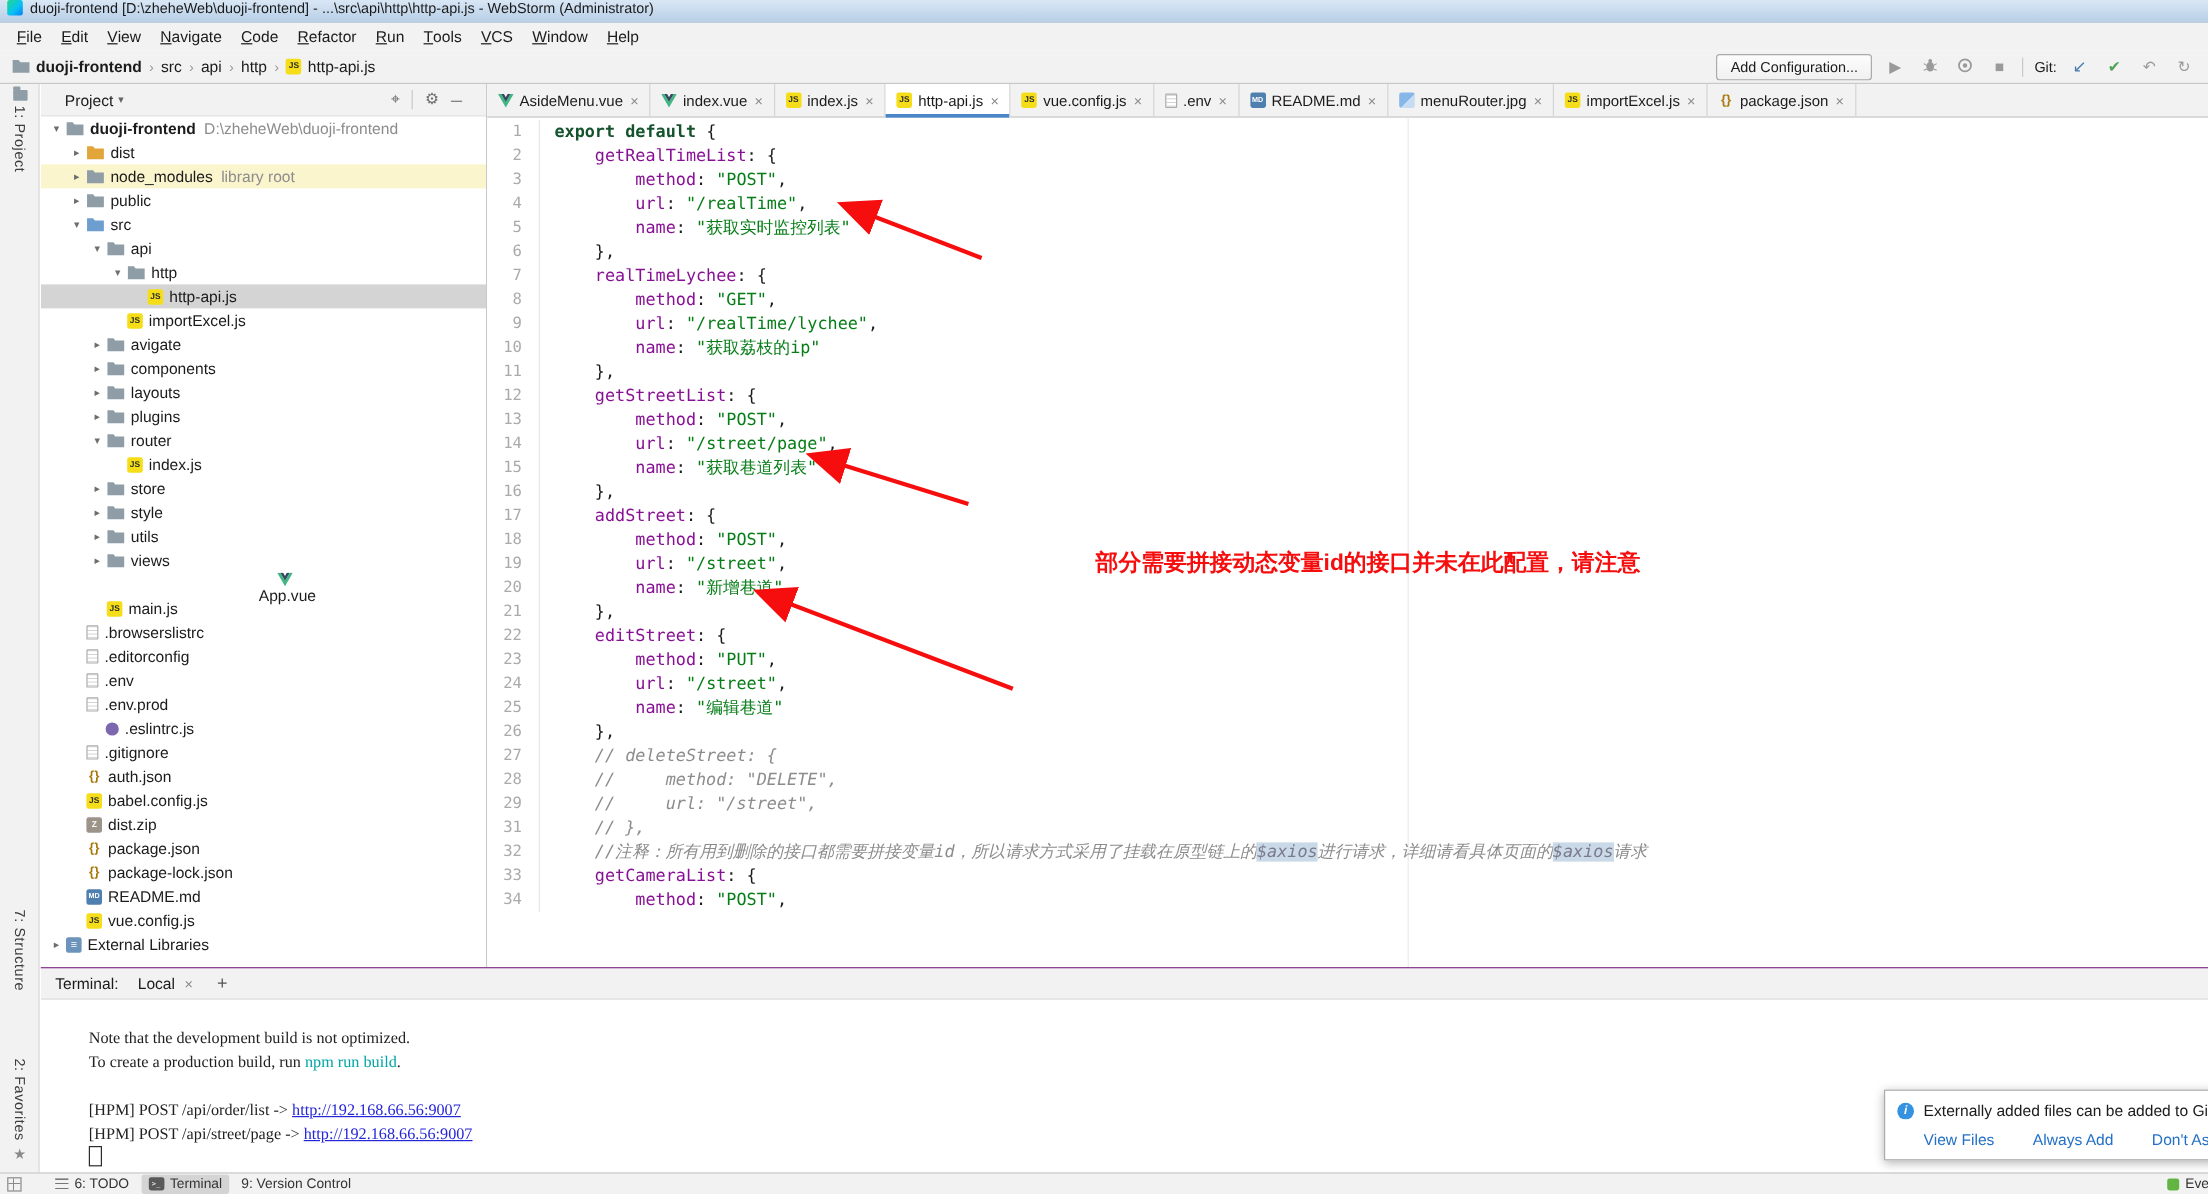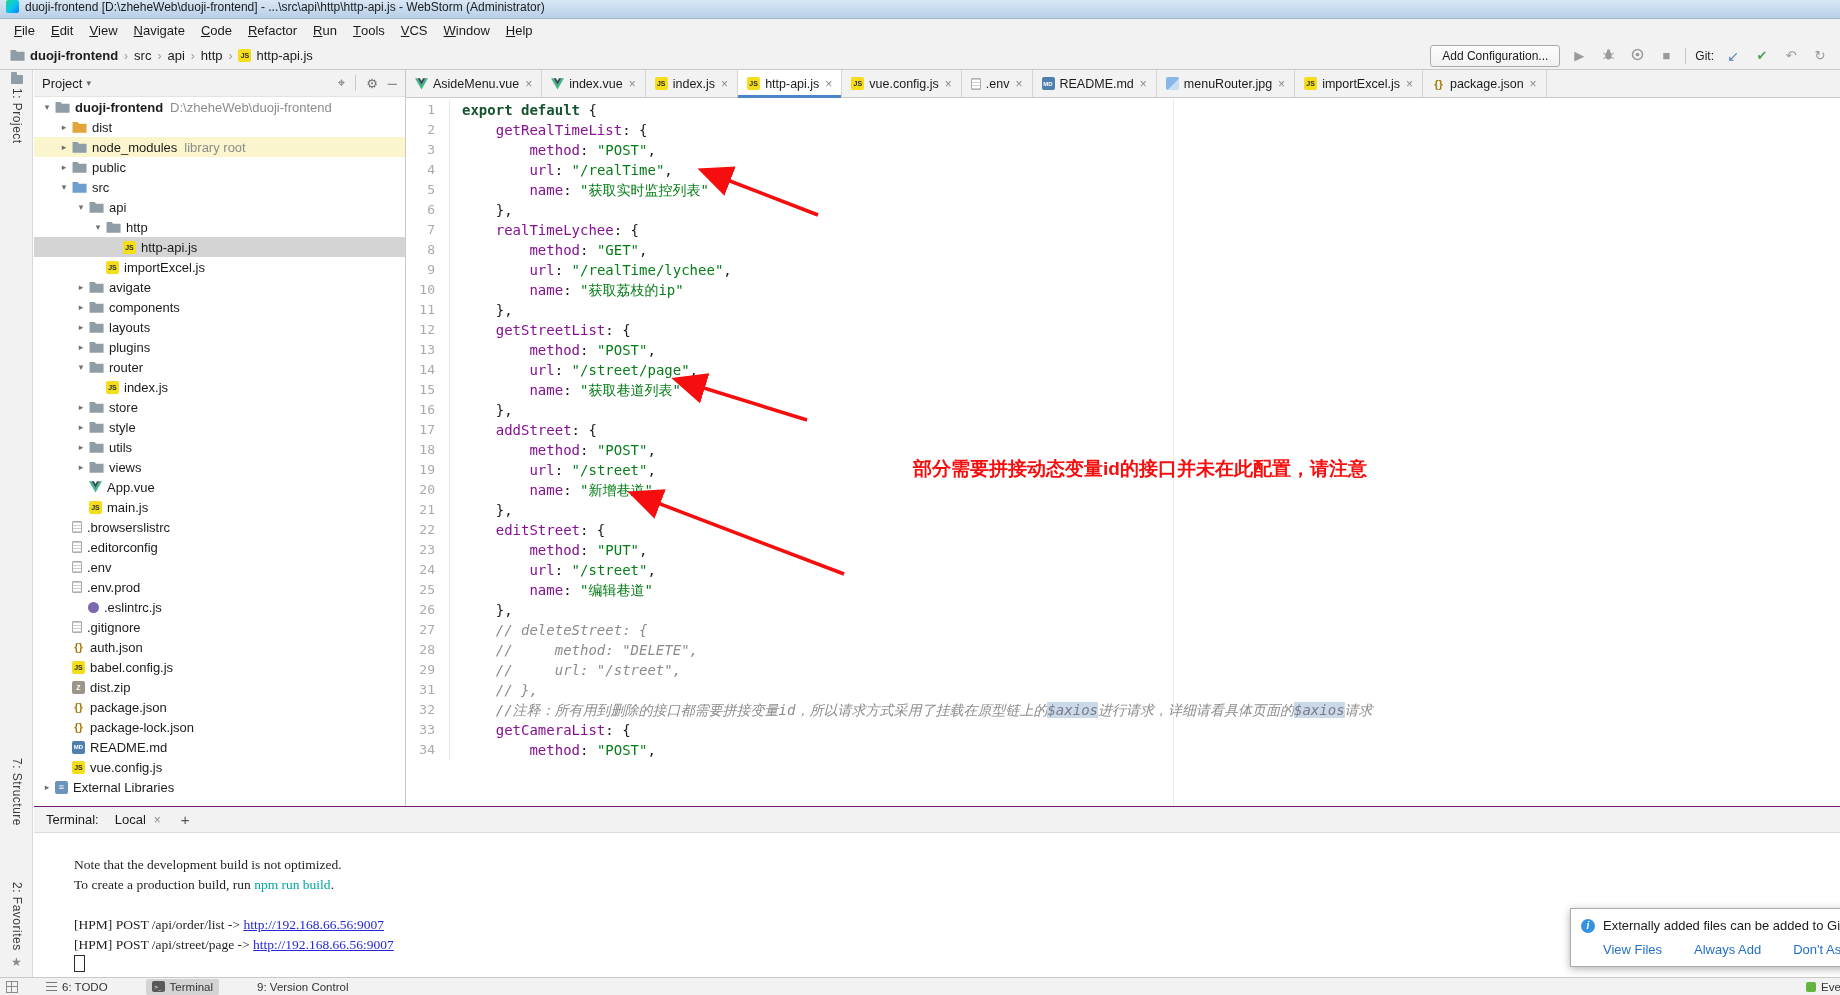--- a/index.html
+++ b/index.html
@@ -42,21 +42,21 @@
   .stripe-btn{position:absolute;left:0;width:33px;display:flex;flex-direction:column;
               align-items:center;gap:4px;color:#3c3c3c;cursor:default}
   .vtext{writing-mode:vertical-rl;font-size:12px;letter-spacing:.5px}
   .mini-folder{width:12px;height:9px;background:#8e9da6;border-radius:1px;position:relative}
   .mini-folder::before{content:"";position:absolute;top:-3px;left:0;width:6px;height:3px;background:#8e9da6;border-radius:1px 1px 0 0}
   .star{color:#8a8a8a;font-size:12px}
 
   
   .project{position:absolute;left:34px;top:70px;width:371px;height:736px;background:#fff;
            border-right:1px solid #c9c9c9;box-sizing:content-box;overflow:hidden}
-  .project-header{height:26px;display:flex;align-items:center;padding:0 8px;font-size:13px;
+  .project-header{height:26px;display:flex;align-items:center;padding:0 20px;font-size:13px;
                   background:#f2f2f2;border-bottom:1px solid #e3e3e3}
   .ph-title{display:flex;align-items:center;gap:4px}
   .ph-caret{font-size:9px;color:#666}
   .ph-icons{margin-left:auto;display:flex;align-items:center;gap:10px;color:#6e6e6e;font-size:13px}
   .tree{font-size:13px}
   .trow{height:20px;display:flex;align-items:center;white-space:nowrap;cursor:default}
   .trow.sel{background:#d4d4d4}
   .trow.hl{background:#fbf5cd}
   .chev{width:14px;text-align:center;color:#6e6e6e;font-size:9px;flex:none}
   .ticon{margin:0 5px 0 1px;flex:none;display:inline-flex;align-items:center}
@@ -113,21 +113,21 @@
              font-size:13.5px;line-height:20px;color:#1f1f1f}
   .tline{height:20px;white-space:pre}
   .cmd{color:#00a5a5}
   .tlink{color:#2626d9;text-decoration:underline;cursor:pointer}
   .cursor{display:inline-block;width:9px;height:15px;border:1px solid #2b2b2b;vertical-align:-2px}
 
   
   .status{position:absolute;left:0;top:977px;width:1840px;height:18px;background:#f2f2f2;
           border-top:1px solid #c9c9c9;display:flex;align-items:center;font-size:11.5px;color:#333;
           padding:0 6px;gap:10px;box-sizing:border-box;overflow:hidden}
-  #sb-items{display:flex;align-items:center;gap:32px;margin-left:12px}
+  #sb-items{display:flex;align-items:center;gap:4px;margin-left:12px}
   .sb-item{display:flex;align-items:center;gap:5px;padding:0 6px;height:16px}
   .sb-item.active{background:#d4d4d4;border-radius:2px}
   .sic{display:inline-block;flex:none}
   .sic-grid{width:10px;height:10px;border:1px solid #8a8a8a;
             background:linear-gradient(90deg,transparent 4px,#8a8a8a 4px 5px,transparent 5px),
                        linear-gradient(transparent 4px,#8a8a8a 4px 5px,transparent 5px)}
   .sic-ham{width:11px;height:9px;background:repeating-linear-gradient(#777 0 1px,transparent 1px 4px)}
   .sic-term{width:13px;height:11px;background:#595959;border-radius:2px;color:#fff;font-size:6px;
             display:inline-flex;align-items:center;justify-content:center;font-family:"DejaVu Sans Mono",monospace}
   .sic-event{width:10px;height:10px;background:#62b543;border-radius:2px}
@@ -400,21 +400,21 @@
       </div>
       <div class="trow" style="padding-left: 40px;">
         <span class="chev">▸</span>
         <span class="ticon">
           <svg width="15" height="13" viewBox="0 0 16 14">
             <path fill="#8e9da6" d="M.5 1h5.4l1.6 2h8.1v9.6H.5z"></path>
           </svg>
         </span>
         <span>views</span>
       </div>
-      <div class="trow" style="padding-left: 40px;">
+      <div class="trow" style="padding-left: 40px; flex-direction: column;">
         <span class="chev"></span>
         <span class="ticon">
           <svg width="13" height="12" viewBox="0 0 24 21">
             <path fill="#41B883" d="M0 0h4.8L12 12.3 19.2 0H24L12 20.7z"></path>
             <path fill="#35495E" d="M4.8 0h4.4L12 4.9 14.8 0h4.4L12 12.3z"></path>
           </svg>
         </span>
         <span>App.vue</span>
       </div>
       <div class="trow" style="padding-left: 40px;">

